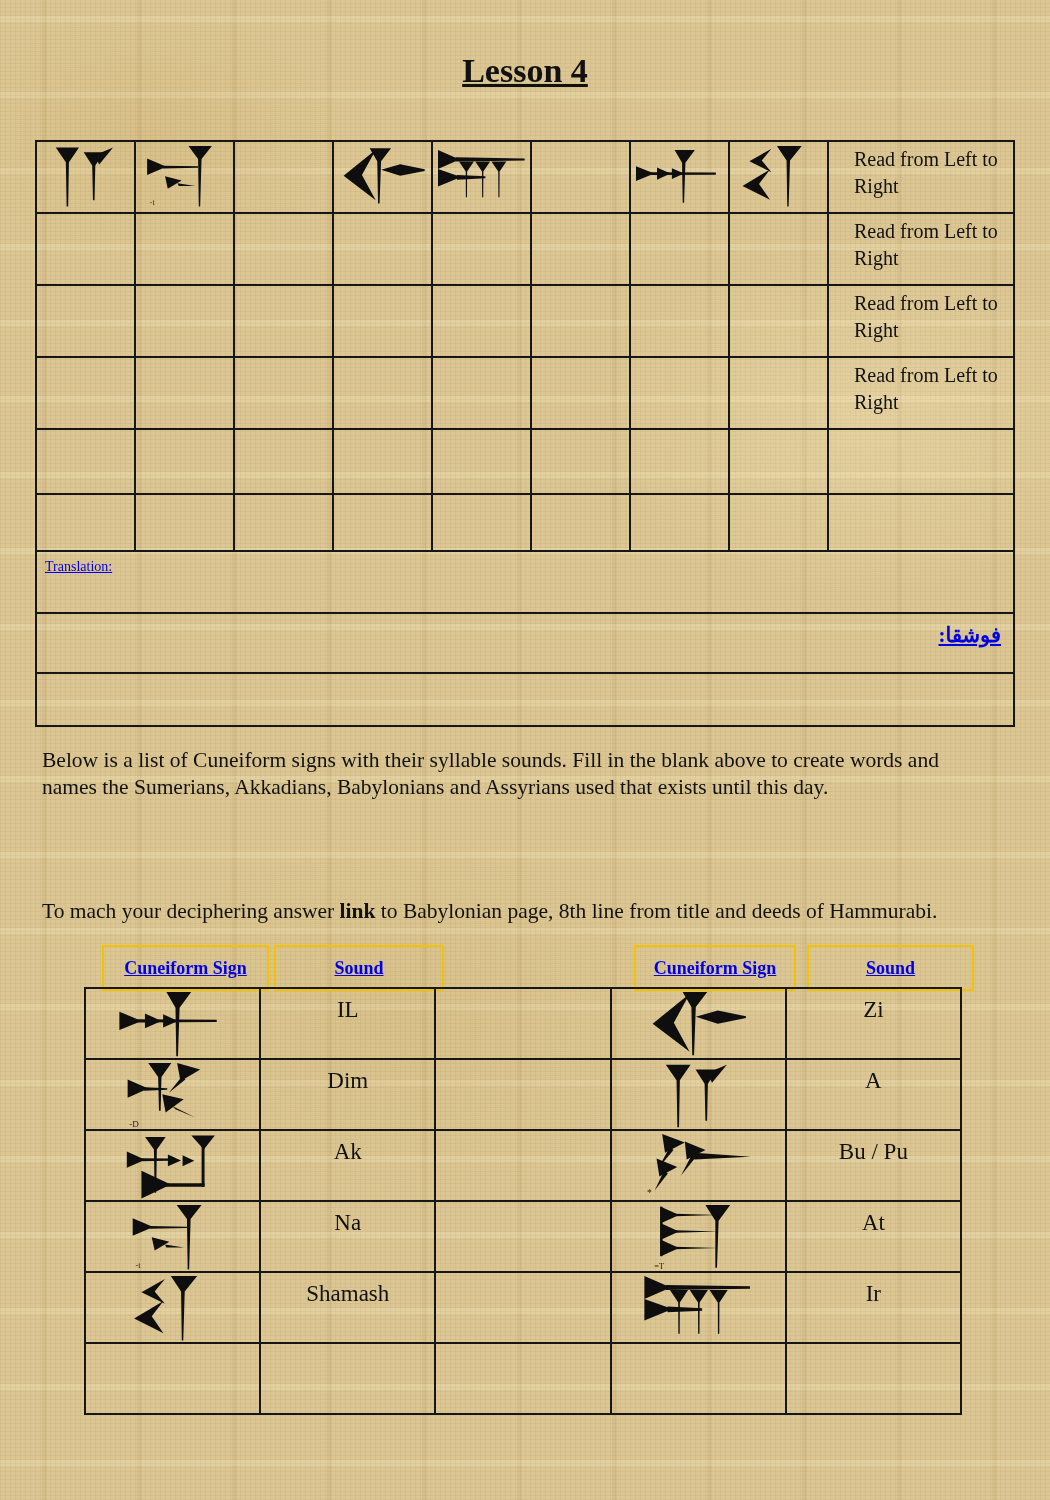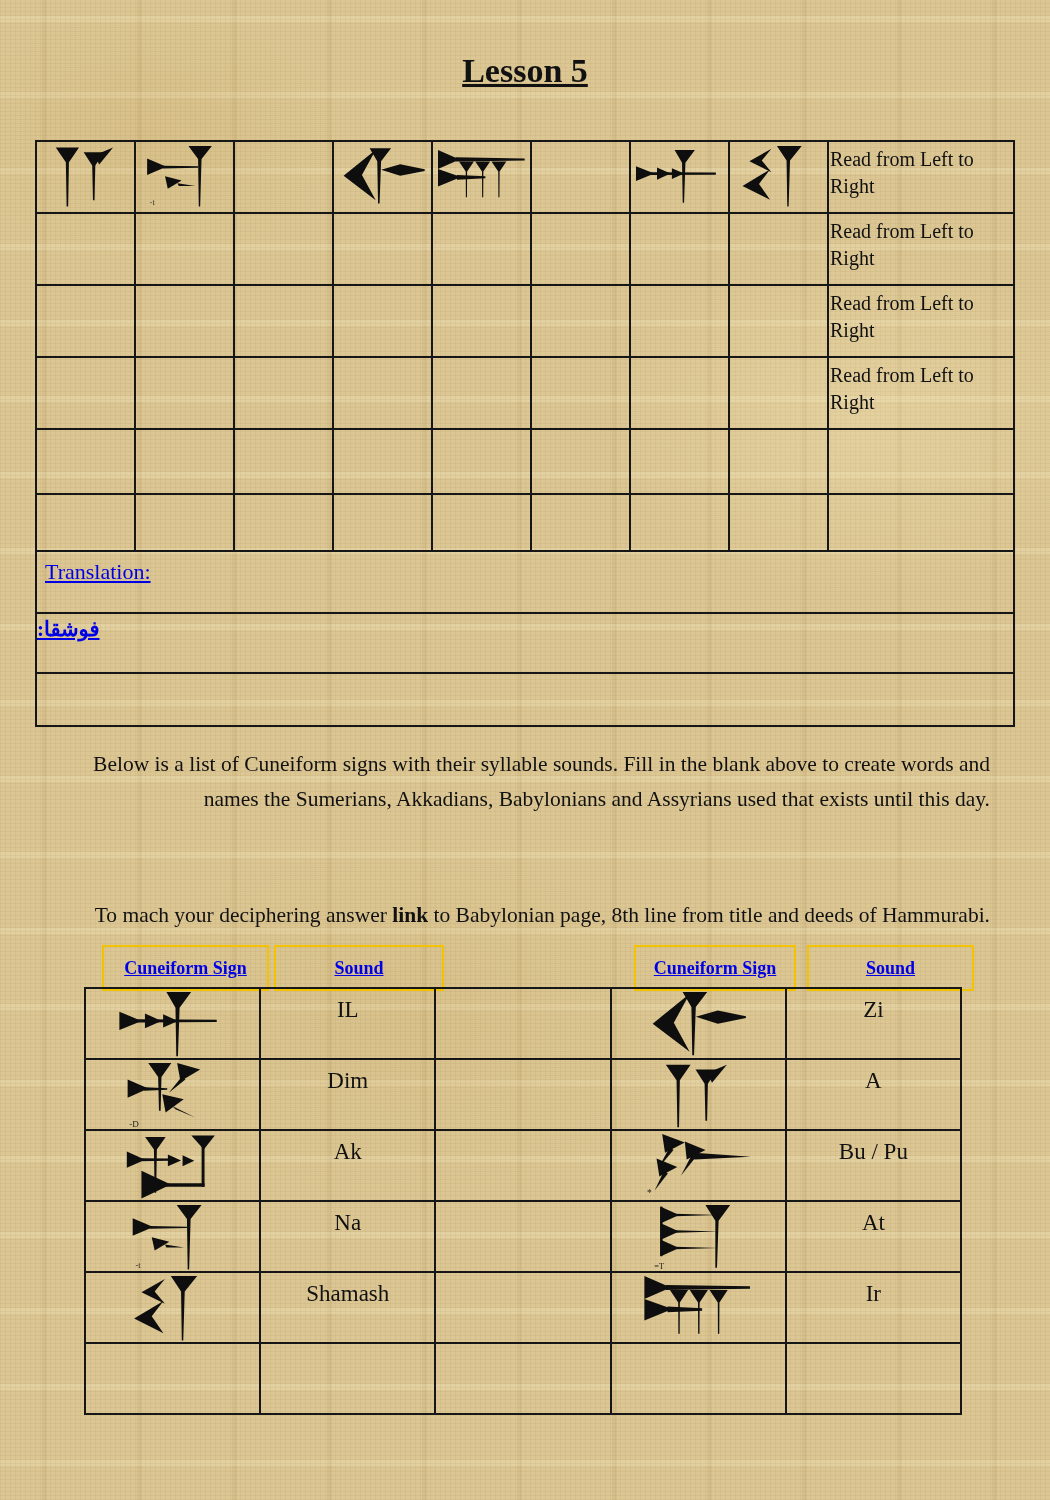--- a/index.html
+++ b/index.html
@@ -22,27 +22,27 @@
   .title span{text-decoration:underline;}
 
   table{border-collapse:collapse;table-layout:fixed;background:transparent;}
   td{border:2px solid #161616;vertical-align:top;padding:0;overflow:hidden;}
 
   
   .top-table{position:absolute;left:35px;top:140px;width:980px;}
   .top-table col.cn{width:99px;} .top-table col.cw{width:186px;}
   tr.hA td{height:70px;} tr.hB td{height:63px;} tr.hC td{height:55px;}
   tr.hT td{height:60px;} tr.hS td{height:58px;} tr.hE td{height:51px;}
-  .read-note{font-size:20px;line-height:27px;padding:4px 4px 0 1px;}
-  .tlink{display:inline-block;margin:7px 0 0 8px;color:#0000e6;text-decoration:underline;font-size:22px;cursor:pointer;}
-  .srow-inner{direction:rtl;text-align:left;padding:3px 12px 0 0;}
+  .read-note{font-size:20px;line-height:27px;padding:4px 4px 0 25px;}
+  .tlink{display:inline-block;margin:7px 0 0 8px;color:#0000e6;text-decoration:underline;font-size:14px;cursor:pointer;}
+  .srow-inner{direction:rtl;text-align:right;padding:9px 12px 0 0;}
   .slink{color:#0000e6;font-weight:bold;text-decoration:underline;font-size:21px;cursor:pointer;}
 
   
-  .para{position:absolute;left:42px;width:948px;font-size:21.5px;line-height:35px;text-align:right;}
+  .para{position:absolute;left:42px;width:948px;font-size:21.5px;line-height:27px;}
   .p1{top:747px;}
   .p2{top:862px;margin-top:36px;}
 
   
   .hdr-box{position:absolute;height:42px;border:2px solid #f3c200;background:inherit;
     display:flex;align-items:center;justify-content:center;margin-left:12px;}
   .hdr-box span{color:#0000e6;font-weight:bold;text-decoration:underline;font-size:18px;}
   .hb1{left:90px;top:945px;width:163px;}
   .hb2{left:262px;top:945px;width:166px;}
   .hb3{left:622px;top:945px;width:158px;}
@@ -162,21 +162,21 @@
           <path d="M27,30.5 L80,32 L27,33.5 Z"></path>
         <path d="M10,42 L10,62 L32,52 Z"></path>
           <path d="M27,50.5 L80,52 L27,53.5 Z"></path>
         <path d="M64,0 L94,0 L80,19 L78,76 L76,76 L76,19 Z"></path>
         <text x="2" y="77" font-size="10" font-family="Liberation Serif, serif" fill="#222">=T</text>
       </g>
     </symbol>
   </defs>
 </svg>
 
-<div class="title"><span>Lesson 5</span></div>
+<div class="title"><span>Lesson 4</span></div>
 
 <table class="top-table">
   <colgroup>
     <col class="cn">
       <col class="cn">
       <col class="cn">
       <col class="cn">
     <col class="cn">
       <col class="cn">
       <col class="cn">

